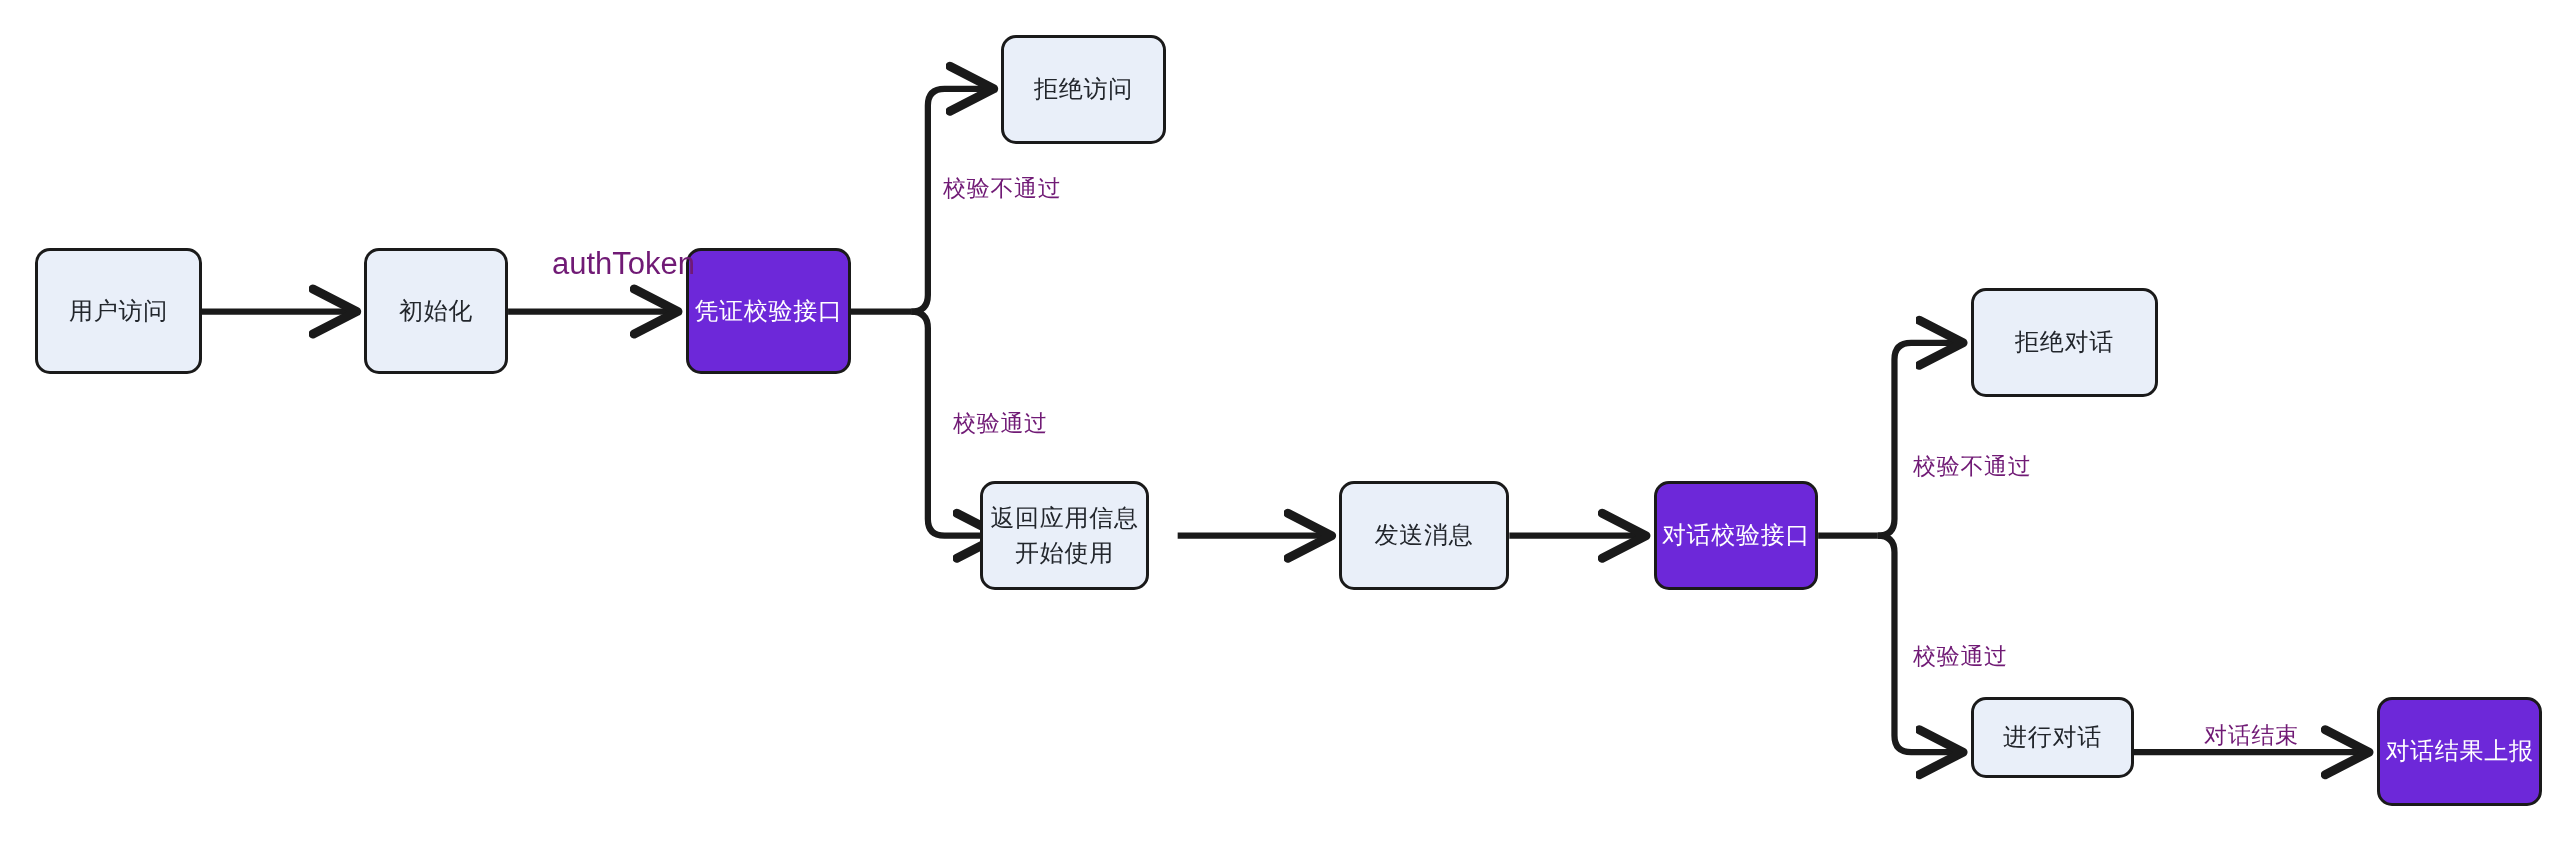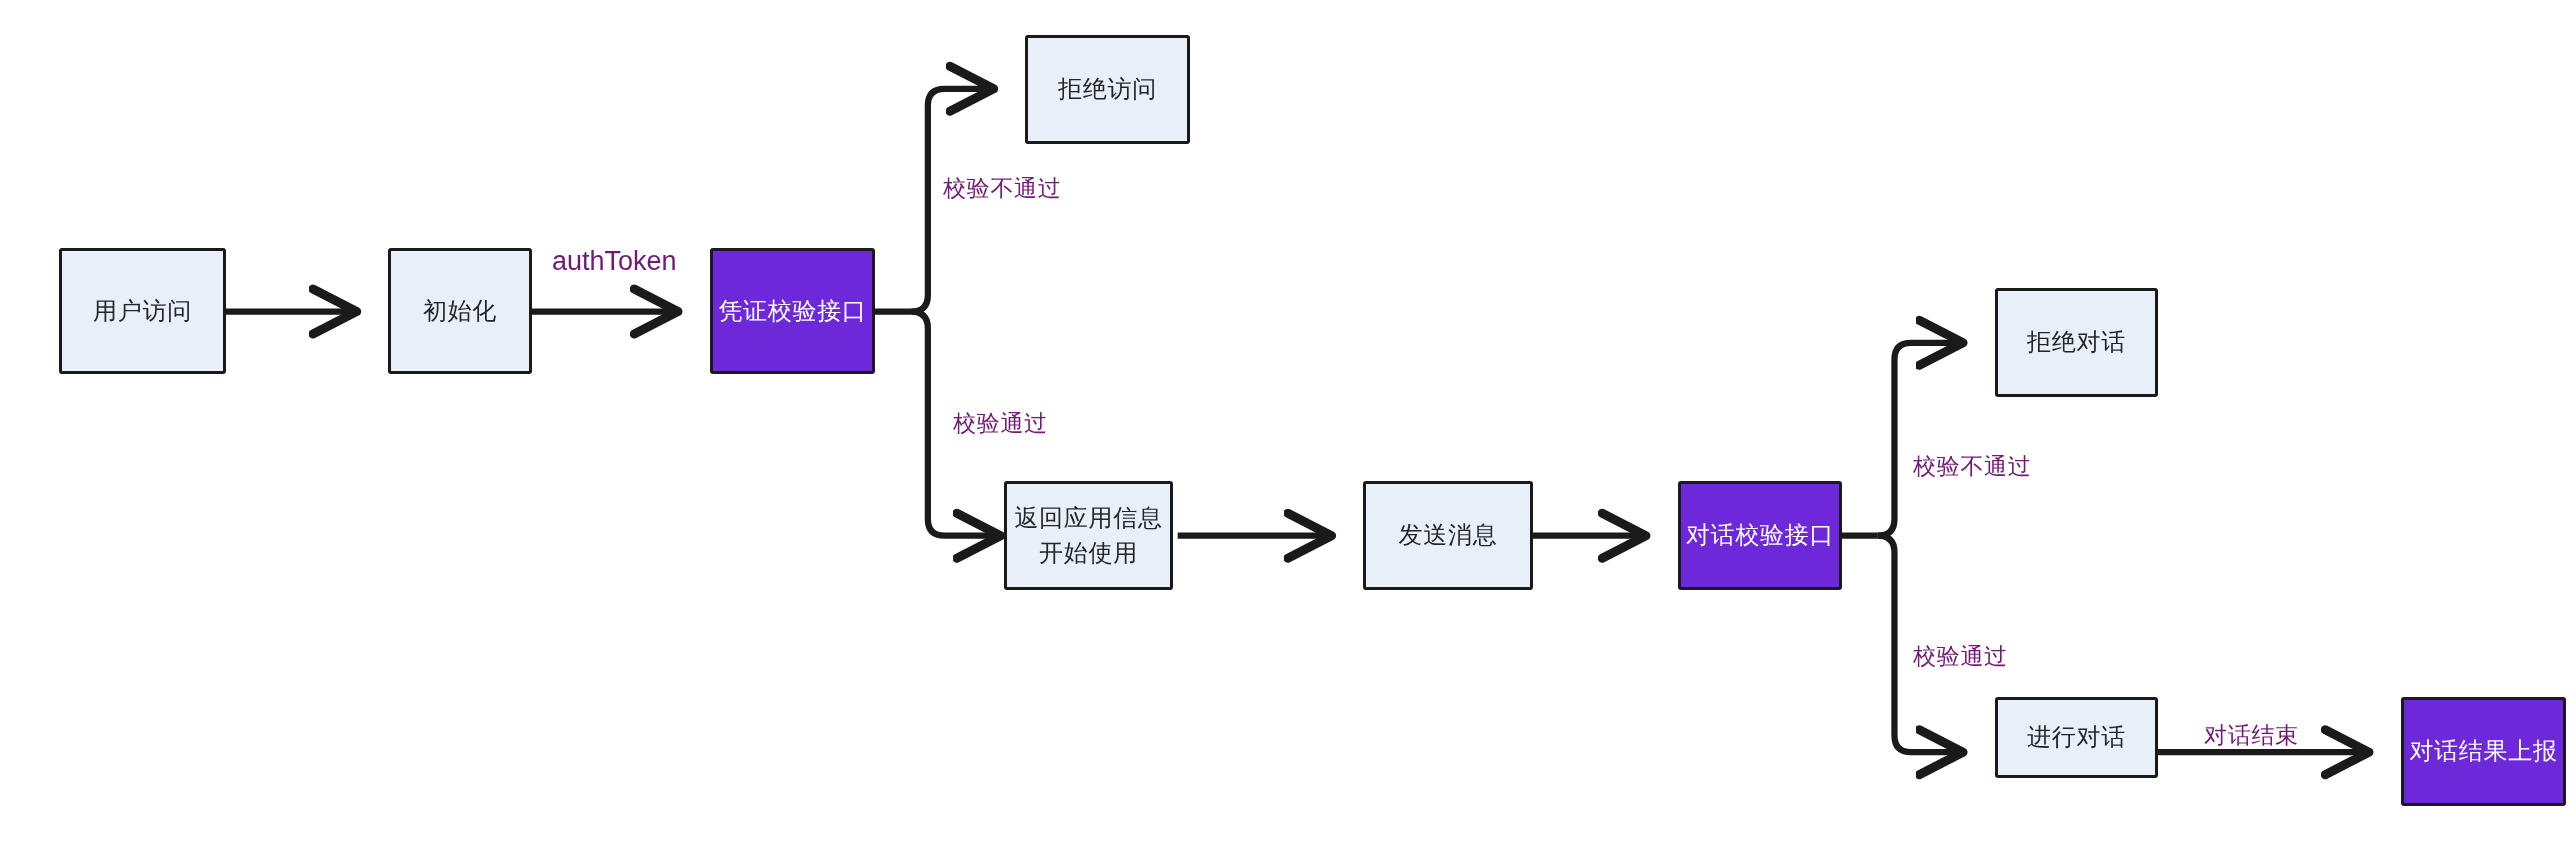--- a/index.html
+++ b/index.html
@@ -21,48 +21,47 @@
     position: absolute;
     left: 0;
     top: 0;
     width: 2576px;
     height: 841px;
   }
   .node {
     position: absolute;
     box-sizing: border-box;
     border: 3.5px solid #1a1a1a;
-    border-radius: 3px;
+    border-radius: 15px;
     display: flex;
     flex-direction: column;
     align-items: center;
     justify-content: center;
     text-align: center;
     line-height: 1.45;
     font-size: 24px;
     letter-spacing: 0.7px;
-    margin-left: 24px;
   }
   .node.process {
     background: #e9eff9;
     color: #22262c;
   }
   .node.api {
     background: #6d28d9;
     color: #ffffff;
   }
   .node .line2 { display: block; }
   .edge-label {
     position: absolute;
     font-size: 23px;
     color: #701a75;
     white-space: nowrap;
     letter-spacing: 0.7px;
   }
-  .edge-label.latin { font-size: 27px; letter-spacing: 0; }
+  .edge-label.latin { font-size: 31px; letter-spacing: 0; }
 </style>
 </head>
 <body>
 
 <div id="canvas">
 
   <svg id="edges" viewBox="0 0 3712 1212" xmlns="http://www.w3.org/2000/svg">
     <defs>
       <marker id="arrowhead" markerWidth="9" markerHeight="9" refX="7.4" refY="4.5" orient="auto" markerUnits="strokeWidth">
         <path d="M 0.6 0.9 L 7.6 4.5 L 0.6 8.1" fill="none" stroke="#1a1a1a" stroke-width="1.45" stroke-linecap="round" stroke-linejoin="round"></path>
@@ -117,21 +116,21 @@
   </div>
 
   <div class="node process" style="left:1339px; top:481px; width:170px; height:109px;">
     <span>发送消息</span>
   </div>
 
   <div class="node api" style="left:1654px; top:481px; width:164px; height:109px;">
     <span>对话校验接口</span>
   </div>
 
-  <div class="node process" style="left:1971px; top:288px; width:163px; height:109px;font-family:Liberation Serif, serif;">
+  <div class="node process" style="left:1971px; top:288px; width:187px; height:109px;font-family:Liberation Serif, serif;">
     <span>拒绝对话</span>
   </div>
 
   <div class="node process" style="left:1971px; top:697px; width:163px; height:81px;">
     <span>进行对话</span>
   </div>
 
   <div class="node api" style="left:2377px; top:697px; width:165px; height:109px;">
     <span>对话结果上报</span>
   </div>

